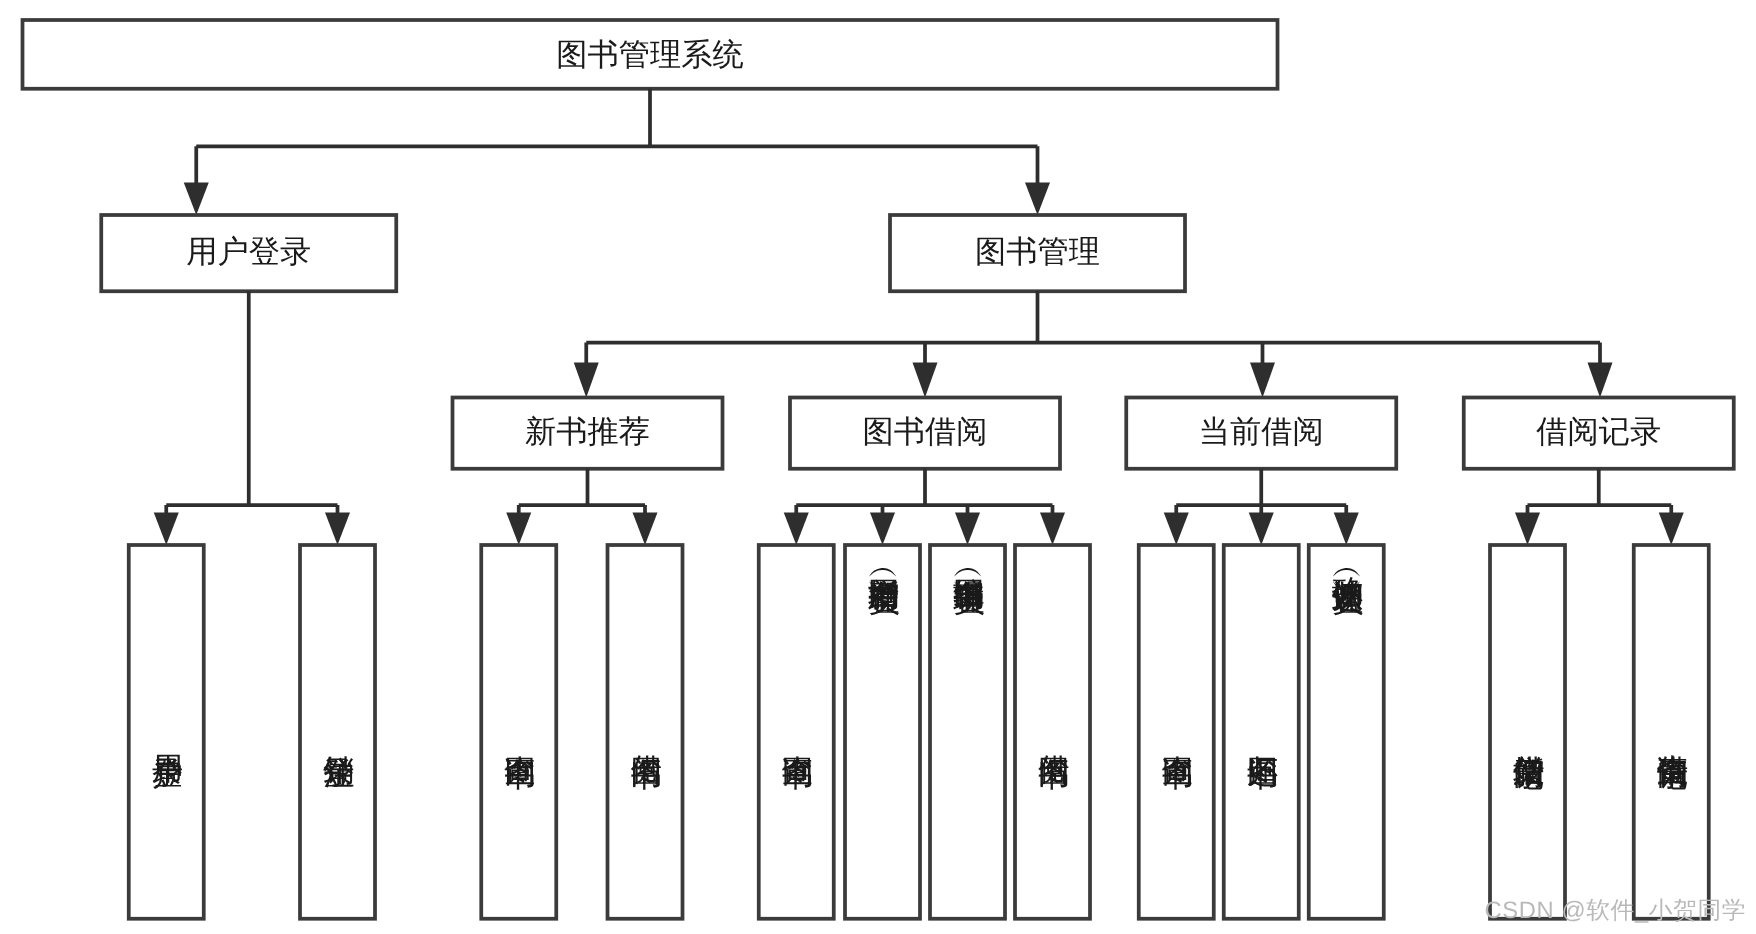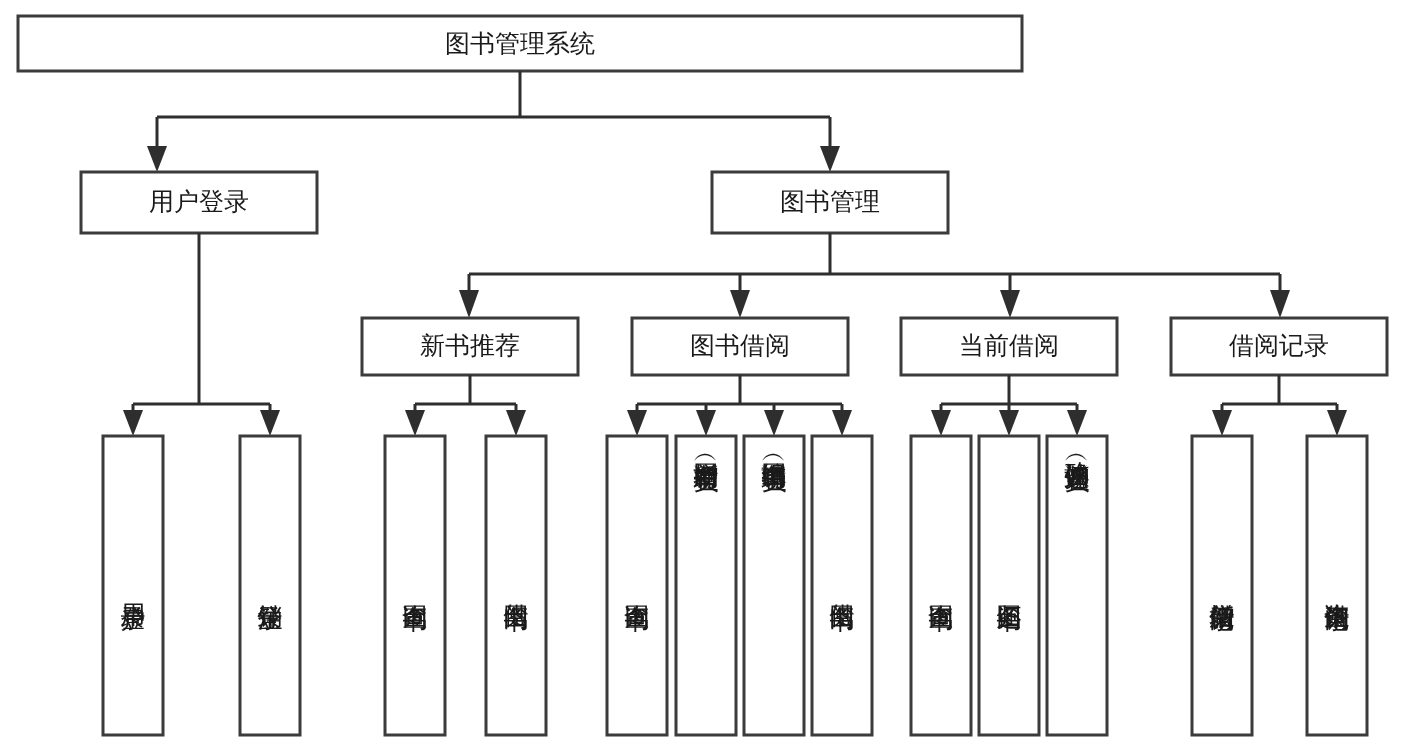--- a/index.html
+++ b/index.html
@@ -244,14 +244,15 @@
     <span class="vert-label" style="padding-top:6px;">确认归还（管理员）</span>
   </div>
 
   <div class="vert-label-wrap" style="left:1192px; top:436px; width:60px; height:299px;">
     <span class="vert-label">新增借阅记录</span>
   </div>
   <div class="vert-label-wrap" style="left:1307px; top:436px; width:60px; height:299px;">
     <span class="vert-label">查询借阅记录</span>
   </div>
 
+  <div class="watermark">CSDN @软件_小贺同学</div>
 
 </div>
 
 </body></html>

